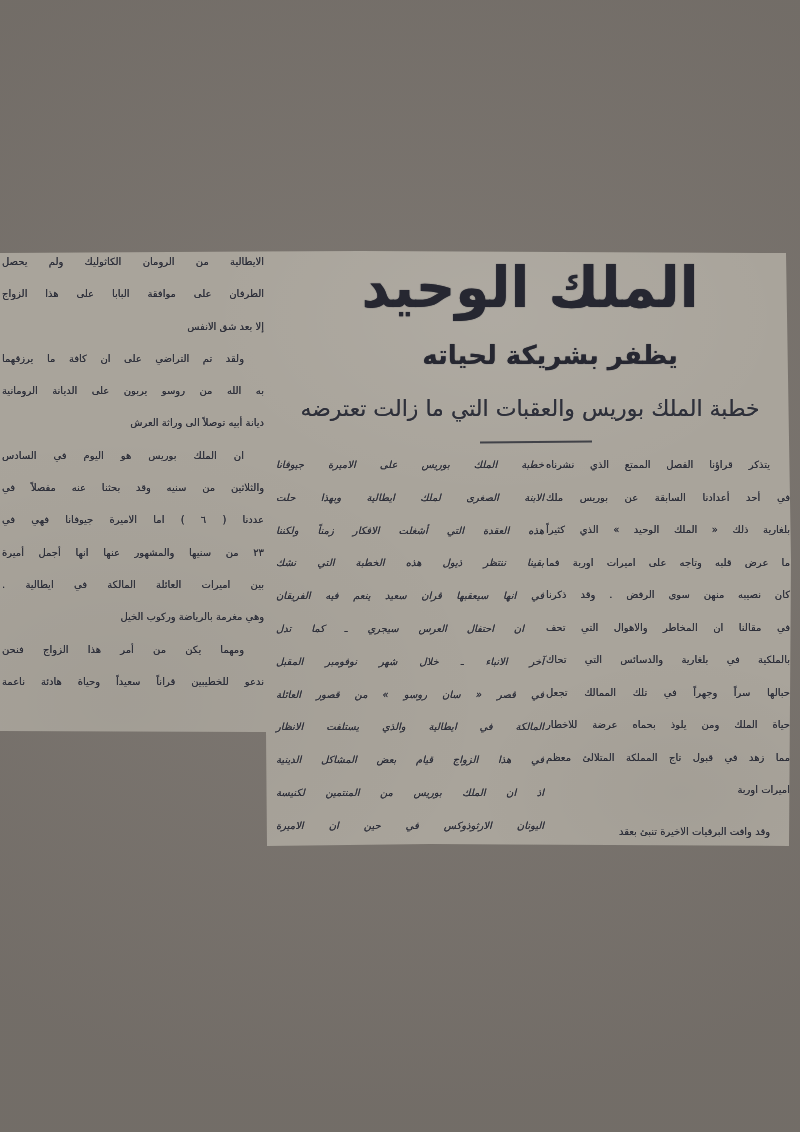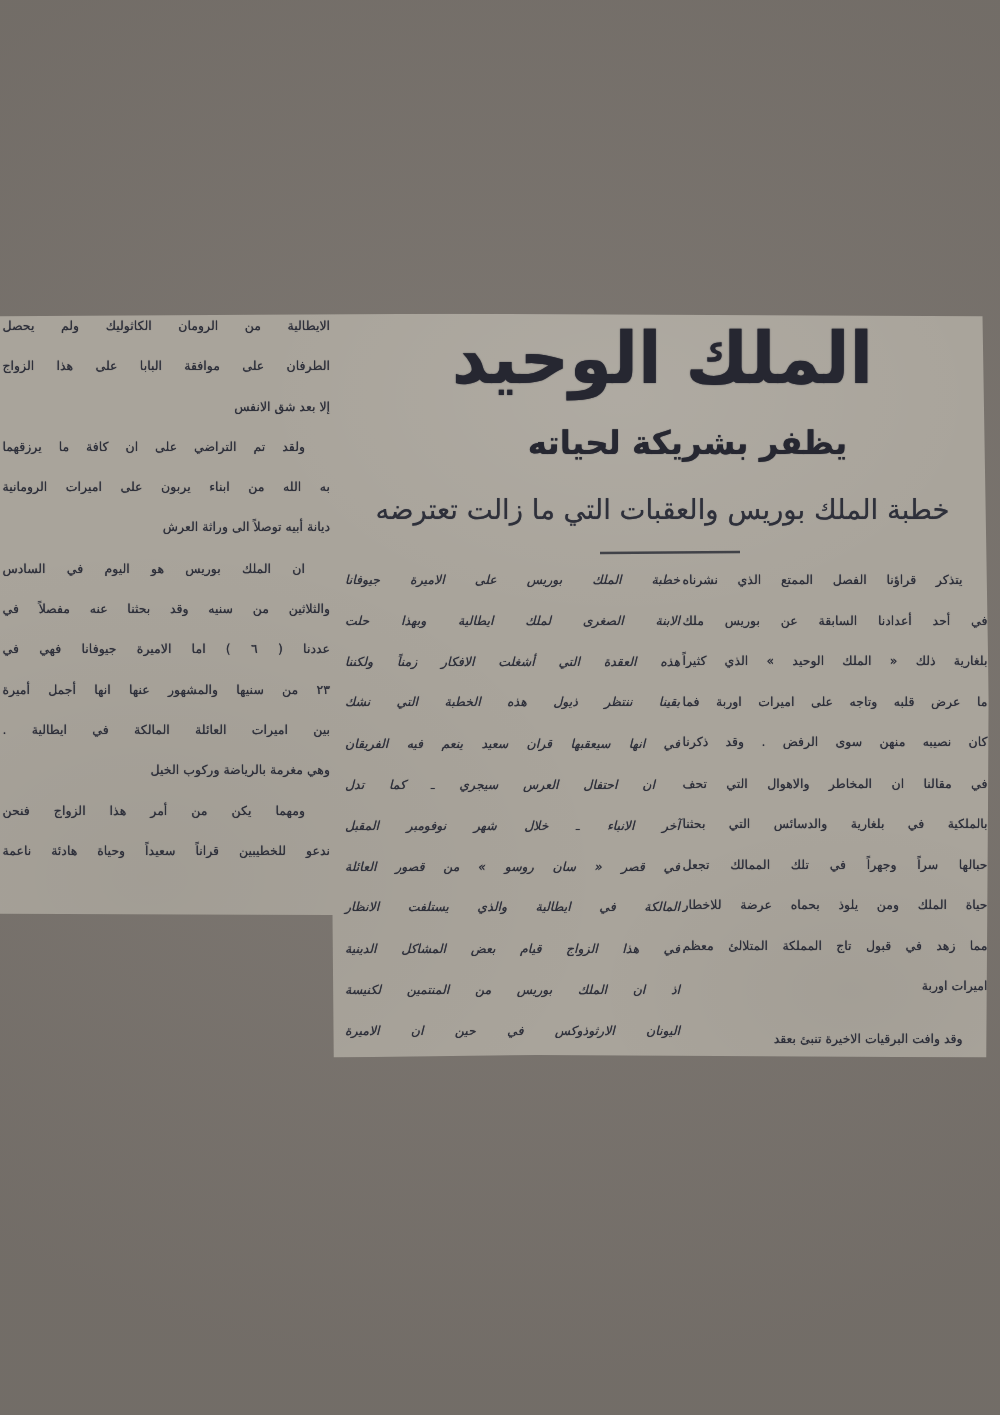--- a/index.html
+++ b/index.html
@@ -72,21 +72,21 @@
     <div class="subtitle ink">يظفر بشريكة لحياته</div>
     <div class="tagline ink">خطبة الملك بوريس والعقبات التي ما زالت تعترضه</div>
     <div class="rule"></div>
     <div class="col col-right ink">
         <div class="line j indent">يتذكر قراؤنا الفصل الممتع الذي نشرناه</div>
         <div class="line j">في أحد أعدادنا السابقة عن بوريس ملك</div>
         <div class="line j">بلغارية ذلك « الملك الوحيد » الذي كثيراً</div>
         <div class="line j">ما عرض قلبه وتاجه على اميرات اوربة فما</div>
         <div class="line j">كان نصيبه منهن سوى الرفض . وقد ذكرنا</div>
         <div class="line j">في مقالنا ان المخاطر والاهوال التي تحف</div>
-        <div class="line j">بالملكية في بلغارية والدسائس التي بحثنا</div>
+        <div class="line j">بالملكية في بلغارية والدسائس التي تحاك</div>
         <div class="line j">حبالها سراً وجهراً في تلك الممالك تجعل</div>
         <div class="line j">حياة الملك ومن يلوذ بحماه عرضة للاخطار</div>
         <div class="line j">مما زهد في قبول تاج المملكة المتلالئ معظم</div>
         <div class="line">اميرات اوربة</div>
         <div class="line indent gap">وقد وافت البرقيات الاخيرة تنبئ بعقد</div>
       </div>
     <div class="col col-middle ink">
         <div class="line j">خطبة الملك بوريس على الاميرة جيوفانا</div>
         <div class="line j">الابنة الصغرى لملك ايطالية وبهذا حلت</div>
         <div class="line j">هذه العقدة التي أشغلت الافكار زمناً ولكننا</div>
@@ -98,21 +98,21 @@
         <div class="line j">المالكة في ايطالية والذي يستلفت الانظار</div>
         <div class="line j">في هذا الزواج قيام بعض المشاكل الدينية</div>
         <div class="line j">اذ ان الملك بوريس من المنتمين لكنيسة</div>
         <div class="line j">اليونان الارثوذوكس في حين ان الاميرة</div>
       </div>
     <div class="col col-left ink">
         <div class="line j">الايطالية من الرومان الكاثوليك ولم يحصل</div>
         <div class="line j">الطرفان على موافقة البابا على هذا الزواج</div>
         <div class="line">إلا بعد شق الانفس</div>
         <div class="line j indent">ولقد تم التراضي على ان كافة ما يرزقهما</div>
-        <div class="line j">به الله من ابناء يربون على اميرات الرومانية</div>
+        <div class="line j">به الله من روسو يربون على الديانة الرومانية</div>
         <div class="line">ديانة أبيه توصلاً الى وراثة العرش</div>
         <div class="line j indent">ان الملك بوريس هو اليوم في السادس</div>
         <div class="line j">والثلاثين من سنيه وقد بحثنا عنه مفصلاً في</div>
         <div class="line j">عددنا ( ٦ ) اما الاميرة جيوفانا فهي في</div>
         <div class="line j">٢٣ من سنيها والمشهور عنها انها أجمل أميرة</div>
         <div class="line j">بين اميرات العائلة المالكة في ايطالية .</div>
         <div class="line">وهي مغرمة بالرياضة وركوب الخيل</div>
         <div class="line j indent">ومهما يكن من أمر هذا الزواج فنحن</div>
         <div class="line j">ندعو للخطيبين قراناً سعيداً وحياة هادئة ناعمة</div>
       </div>

